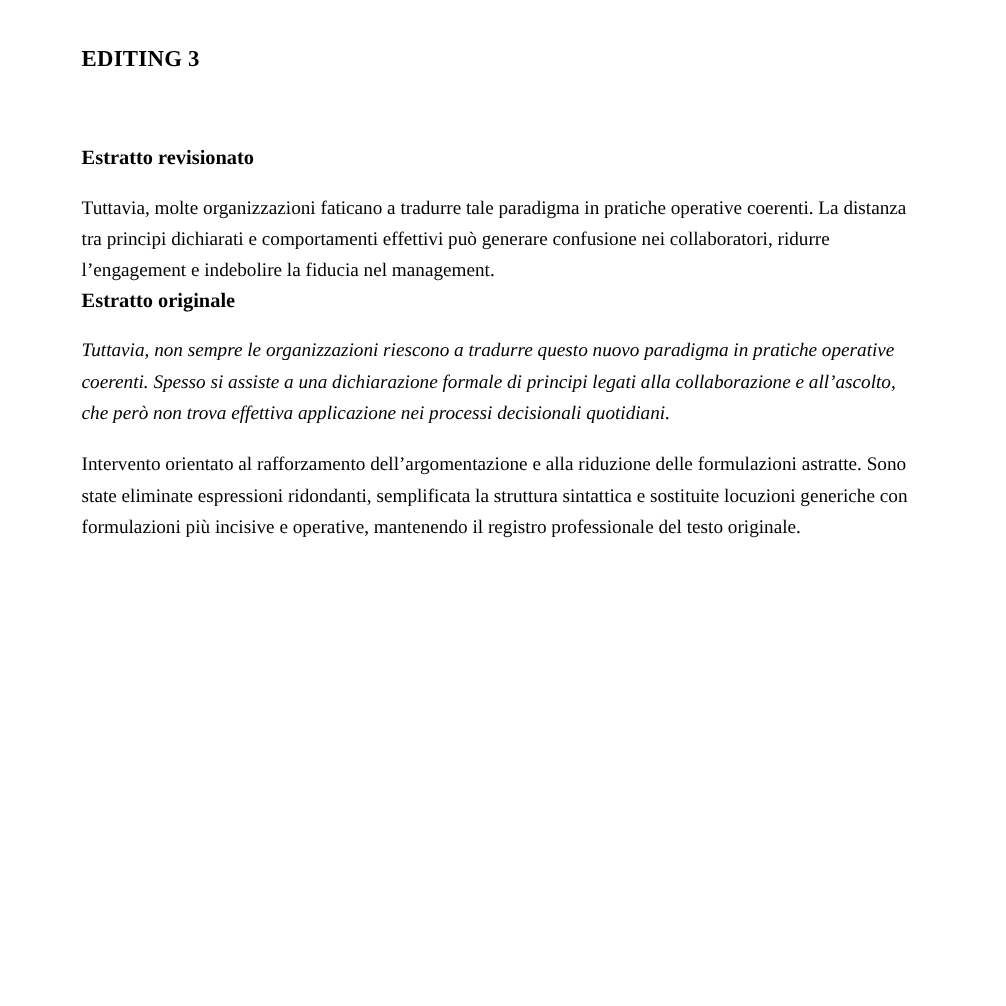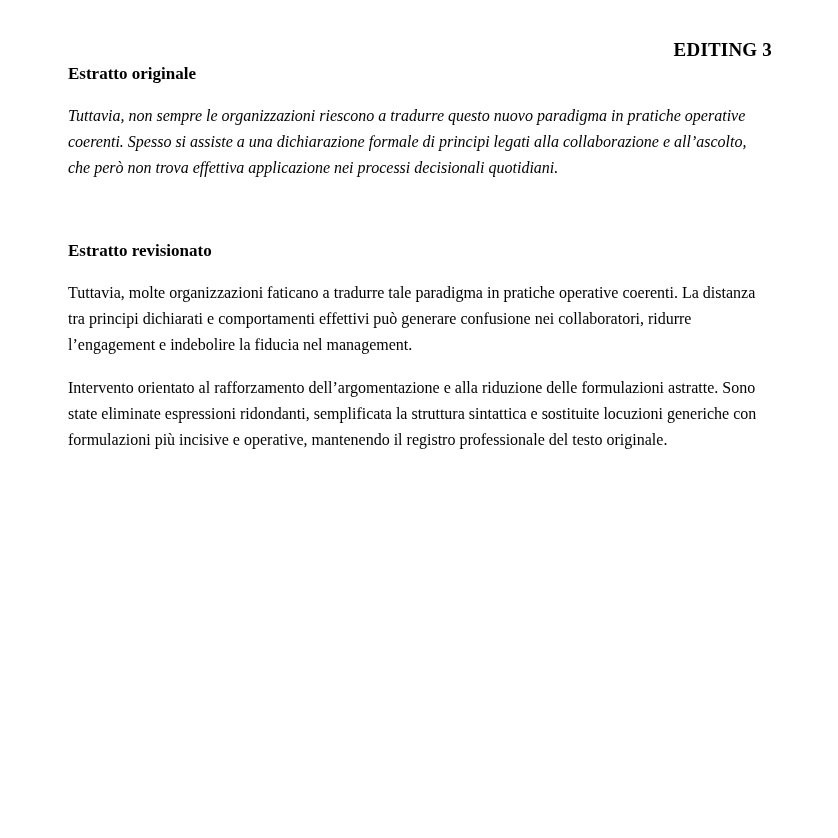--- a/index.html
+++ b/index.html
@@ -17,21 +17,21 @@
     overflow: hidden;
     box-sizing: border-box;
     padding: 0 66px 0 68px;
   }
   .doc-title {
     margin: 0;
     margin-top: 38px;
     font-size: 19px;
     font-weight: bold;
     line-height: 24px;
-    text-align: right;
+    text-align: left;
     letter-spacing: 0.2px;
   }
   .section-heading {
     margin: 0;
     font-size: 17px;
     font-weight: bold;
     line-height: 24px;
     text-align: left;
   }
   .section-first .section-heading {
@@ -56,27 +56,27 @@
     font-style: italic;
   }
 </style>
 </head>
 <body>
 
 <div class="page">
 
   <h1 class="doc-title">EDITING 3</h1>
 
+  <section class="section section-2">
+    <h2 class="section-heading">Estratto revisionato</h2>
+    <p class="section-body">Tuttavia, molte organizzazioni faticano a tradurre tale paradigma in pratiche operative coerenti. La distanza tra principi dichiarati e comportamenti effettivi può generare confusione nei collaboratori, ridurre l’engagement e indebolire la fiducia nel management.</p>
+  </section>
+
   <section class="section section-first section-1">
     <h2 class="section-heading">Estratto originale</h2>
     <p class="section-body italic">Tuttavia, non sempre le organizzazioni riescono a tradurre questo nuovo paradigma in pratiche operative coerenti. Spesso si assiste a una dichiarazione formale di principi legati alla collaborazione e all’ascolto, che però non trova effettiva applicazione nei processi decisionali quotidiani.</p>
-  </section>
-
-  <section class="section section-2">
-    <h2 class="section-heading">Estratto revisionato</h2>
-    <p class="section-body">Tuttavia, molte organizzazioni faticano a tradurre tale paradigma in pratiche operative coerenti. La distanza tra principi dichiarati e comportamenti effettivi può generare confusione nei collaboratori, ridurre l’engagement e indebolire la fiducia nel management.</p>
   </section>
 
   <section class="section section-3">
     <p class="section-body">Intervento orientato al rafforzamento dell’argomentazione e alla riduzione delle formulazioni astratte. Sono state eliminate espressioni ridondanti, semplificata la struttura sintattica e sostituite locuzioni generiche con formulazioni più incisive e operative, mantenendo il registro professionale del testo originale.</p>
   </section>
 
 </div>
 
 </body></html>

